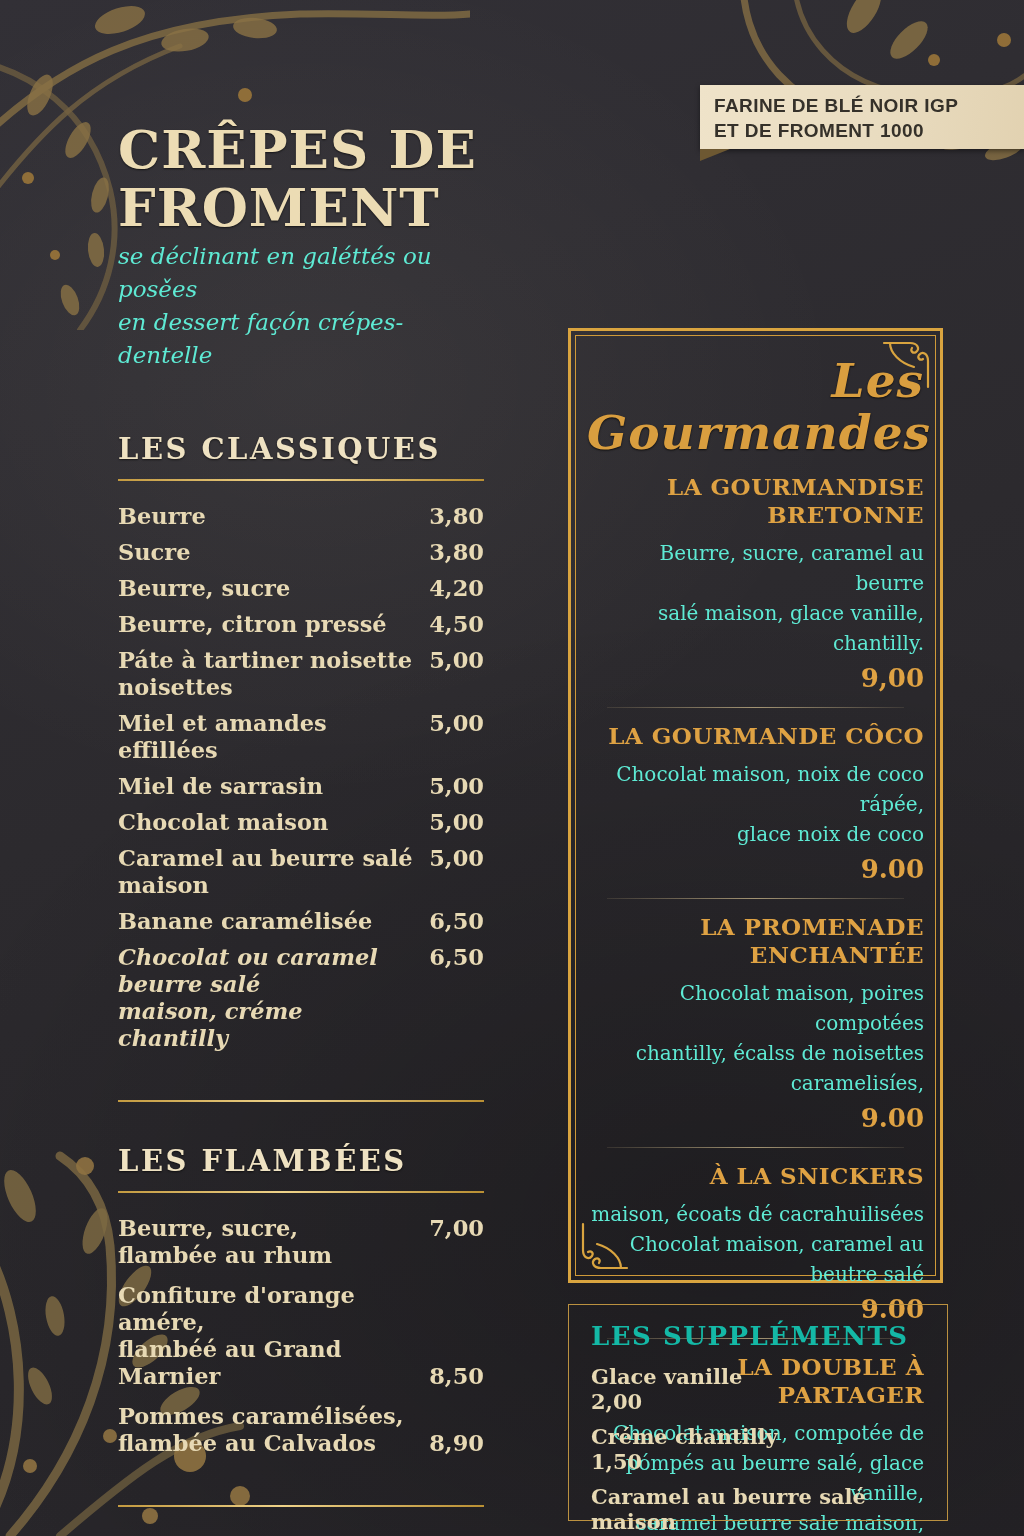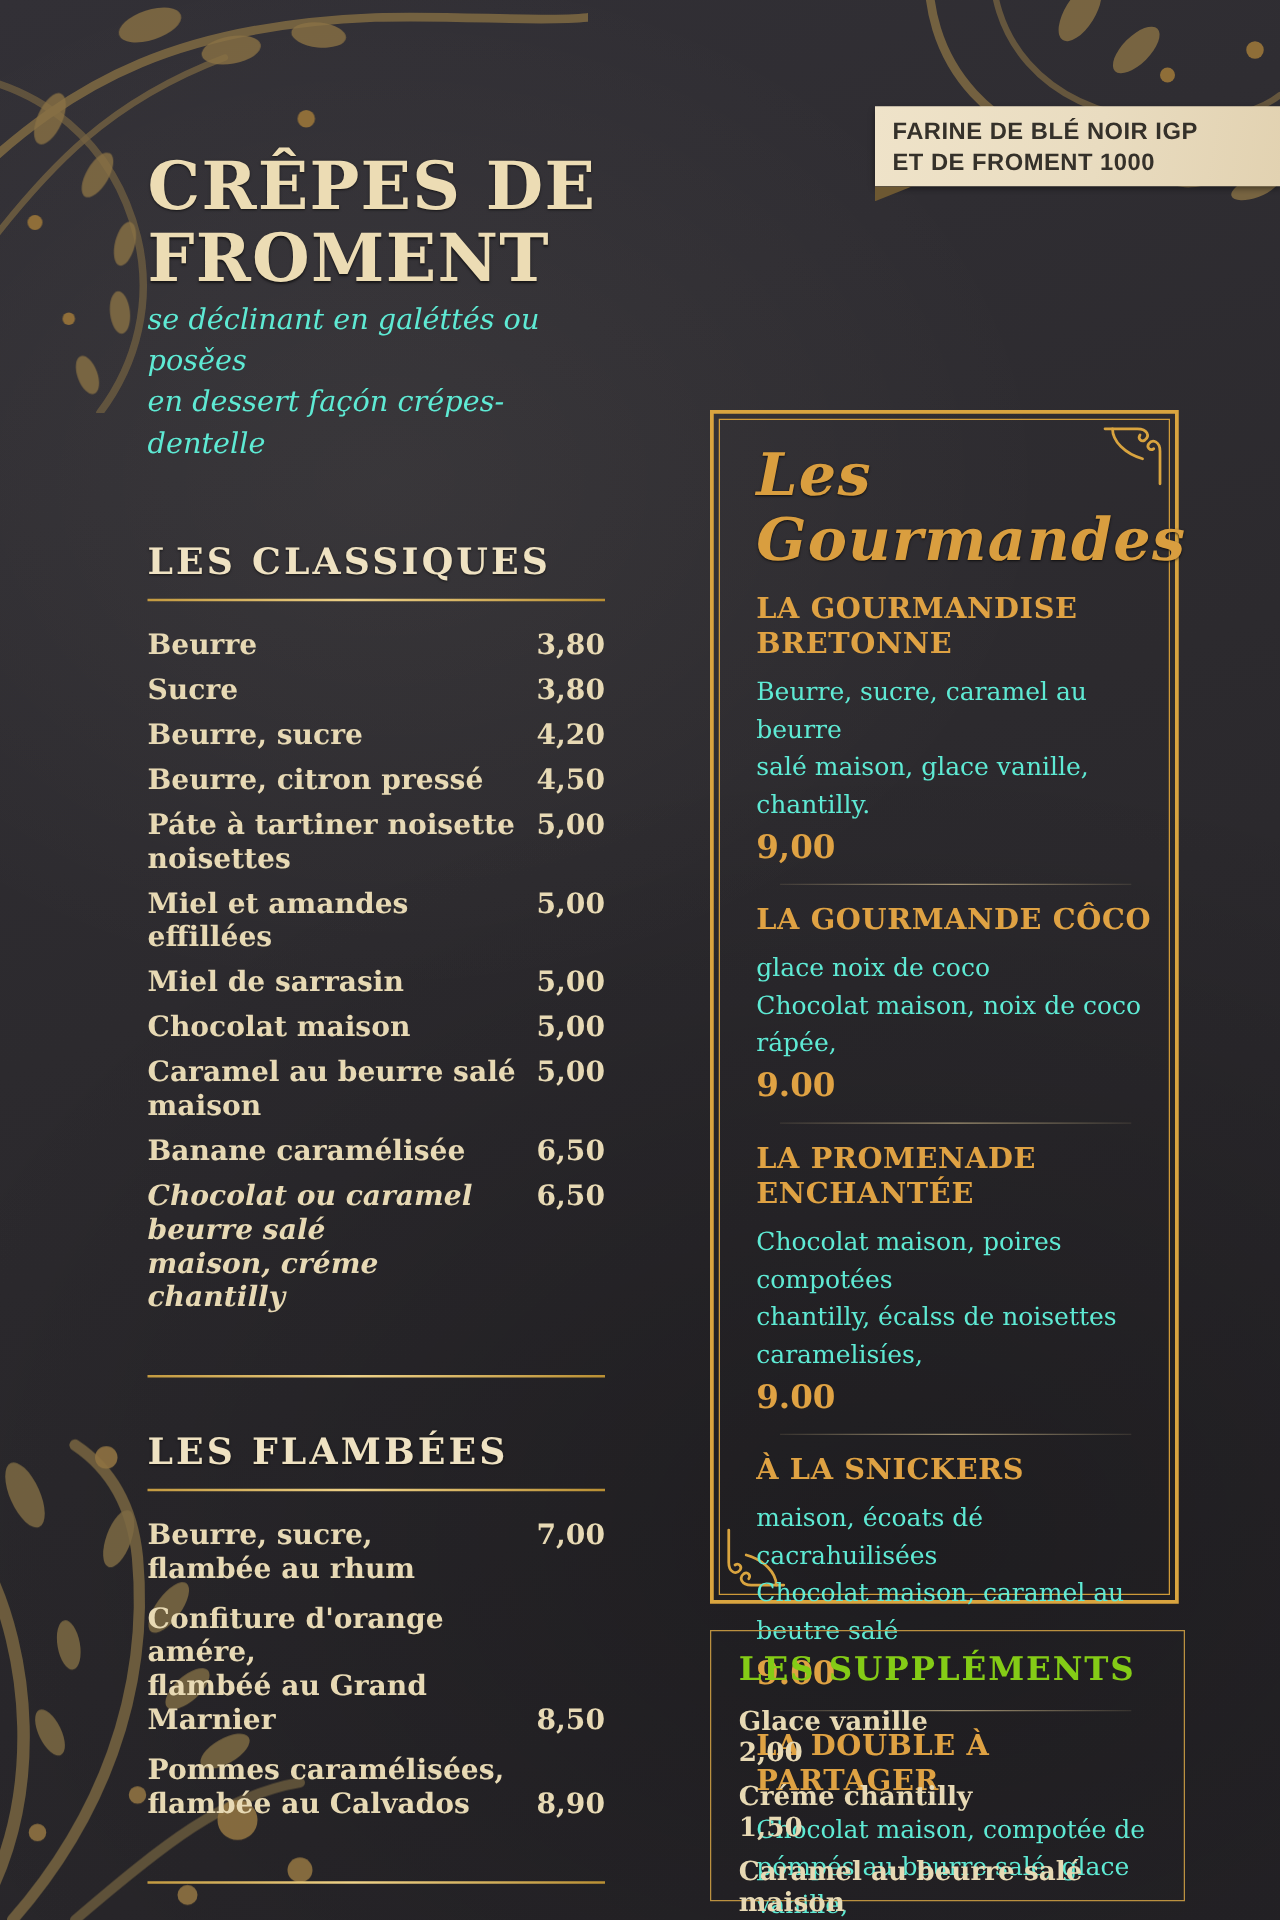--- a/index.html
+++ b/index.html
@@ -49,39 +49,39 @@
   .mlabel .l{display:block;}
   .mlabel.italic{font-style:italic;font-weight:bold;}
   .mprice{margin-left:10px;white-space:nowrap;}
 
   
   .g-box{
     position:absolute;left:568px;top:328px;width:375px;height:955px;
     border:3.5px solid #d9a43f;box-sizing:border-box;
   }
   .g-box::before{content:"";position:absolute;inset:4px;border:1.5px solid #cf9a39;}
-  .g-inner{position:relative;height:100%;box-sizing:border-box;padding:24px 16px 0;text-align:left;margin-left:18px;}
+  .g-inner{position:relative;height:100%;box-sizing:border-box;padding:24px 16px 0;text-align:right;}
   .g-title{
     font-size:47px;line-height:52px;font-style:italic;font-weight:bold;letter-spacing:1px;
     color:#d99e3f;text-shadow:0 1px 2px rgba(0,0,0,0.7);
     font-family:"DejaVu Serif",serif;margin-bottom:14px;
   }
   .g-name{font-size:23px;line-height:28px;font-weight:bold;letter-spacing:0.5px;color:#dfa243;margin-top:14px;}
   .g-desc{margin-top:9px;font-size:20px;line-height:30px;color:#5eead4;}
   .g-price{margin-top:5px;font-size:26px;line-height:30px;font-weight:bold;color:#dfa243;}
   .g-divider{width:88%;height:1px;margin:14px auto 0;background:linear-gradient(90deg,rgba(180,160,120,0.15),rgba(205,185,140,0.75),rgba(180,160,120,0.15));}
   .corner-tr{position:absolute;top:8px;right:8px;}
   .corner-bl{position:absolute;bottom:8px;left:8px;transform:rotate(180deg);}
 
   
   .s-box{
     position:absolute;left:568px;top:1304px;width:380px;height:217px;
     border:1.5px solid #bb9140;box-sizing:border-box;padding:16px 22px 0;
   }
-  .s-heading{font-size:26px;letter-spacing:1.5px;font-weight:bold;color:#84cc16;}
+  .s-heading{font-size:26px;letter-spacing:1.5px;font-weight:bold;color:#14b8a6;}
   .s-row{display:flex;justify-content:space-between;margin-top:10px;font-size:21px;line-height:25px;font-weight:bold;color:#e7d9b4;flex-direction:column;}
   .s-row.first{margin-top:13px;}
 </style>
 </head>
 <body>
 
 <div class="bg-texture"></div>
 
 <svg class="ornament" style="left:0;top:0;" width="470" height="330" viewBox="0 0 470 330">
   <g fill="none" stroke="#8a7245" stroke-linecap="round" opacity="0.75">
@@ -267,22 +267,22 @@
         <div>Beurre, sucre, caramel au beurre</div>
         <div>salé maison, glace vanille, chantilly.</div>
       </div>
       <div class="g-price">9,00</div>
     </div>
     <div class="g-divider"></div>
 
     <div>
       <div class="g-name">LA GOURMANDE CÔCO</div>
       <div class="g-desc">
+        <div>Chocolat maison, noix de coco rápée,</div>
         <div>glace noix de coco</div>
-        <div>Chocolat maison, noix de coco rápée,</div>
       </div>
       <div class="g-price">9.00</div>
     </div>
     <div class="g-divider"></div>
 
     <div>
       <div class="g-name">LA PROMENADE ENCHANTÉE</div>
       <div class="g-desc">
         <div>Chocolat maison, poires compotées</div>
         <div>chantilly, écalss de noisettes caramelisíes,</div>

